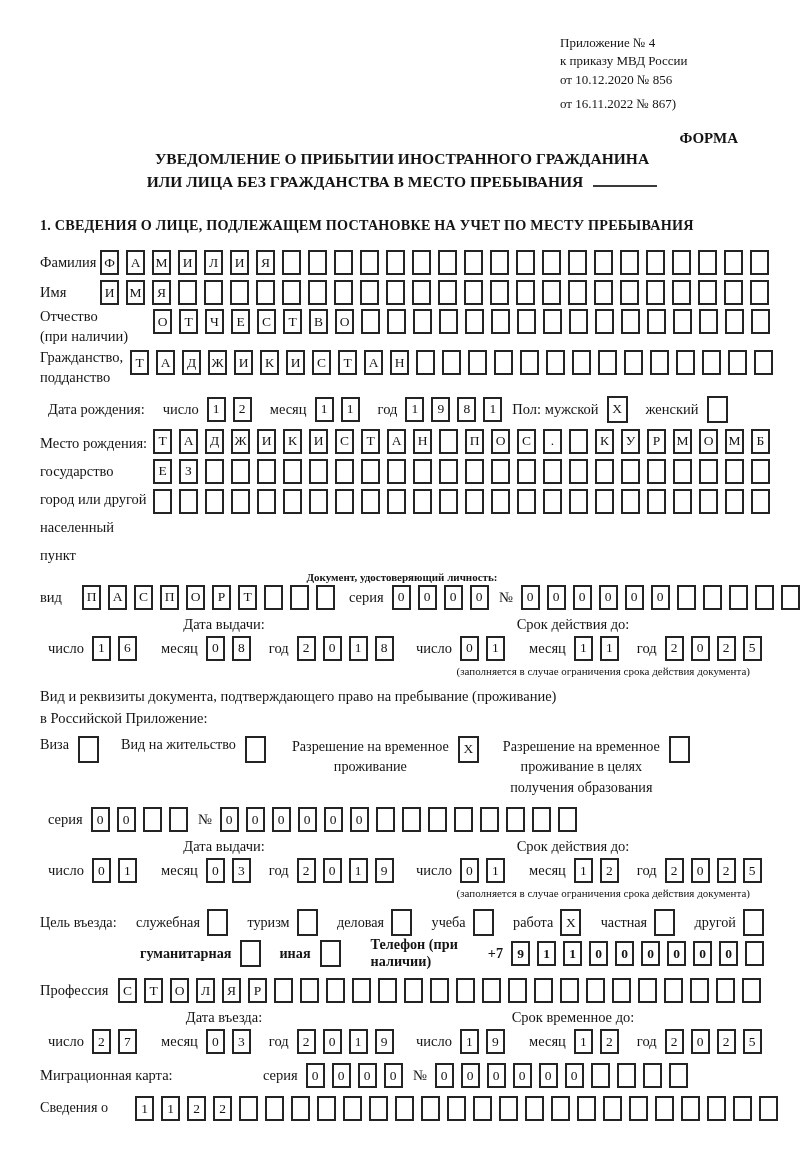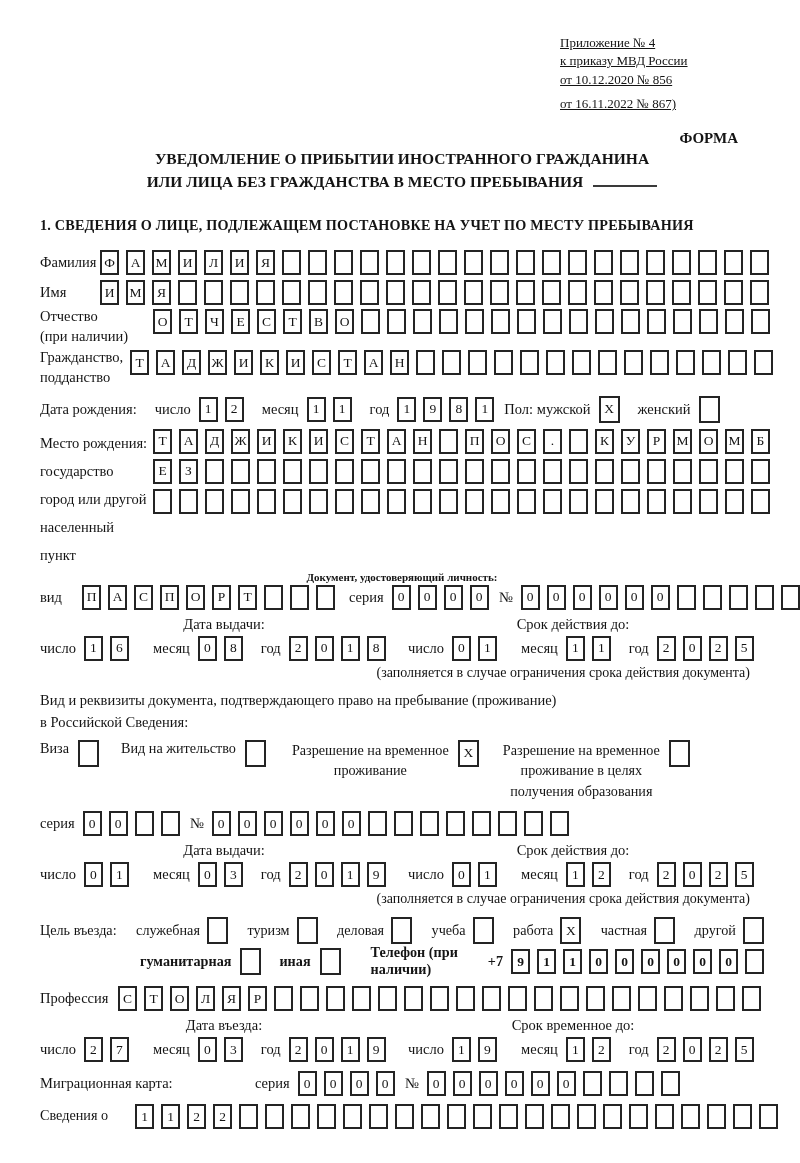--- a/index.html
+++ b/index.html
@@ -1,21 +1,21 @@
 <!DOCTYPE html>
 <html><head>
 <meta charset="utf-8">
 <style>
   html,body{margin:0;padding:0;background:#fff;}
   body{width:800px;height:1163px;overflow:hidden;color:#141414;
        font-family:"Liberation Serif","DejaVu Serif",serif;}
   .page{padding:34px 36px 0 40px;position:relative;}
 
   
-  .appendix{margin-left:520px;font-size:13px;line-height:1.42;text-decoration:underline;}
+  .appendix{margin-left:520px;font-size:13px;line-height:1.42;}
   .appendix .grp2{margin-top:6px;}
   .forma{text-align:right;font-weight:bold;font-size:15px;margin:16px 26px 0 0;}
 
   
   .title{text-align:center;font-weight:bold;font-size:15.5px;line-height:1.5;}
   .blank-line{display:inline-block;width:64px;border-bottom:2.5px solid #3a3a3a;height:13px;margin-left:10px;}
   .sec-heading{font-weight:bold;font-size:14.2px;margin-top:24px;letter-spacing:.2px;}
 
   
   .frow{display:flex;align-items:center;margin-top:5px;font-size:14.5px;}
@@ -25,38 +25,38 @@
   .cells{display:flex;gap:7px;flex-wrap:nowrap;}
   .cell{box-sizing:border-box;flex:0 0 19px;width:19px;height:25px;border:2px solid #242424;
         background:#fff;display:flex;align-items:center;justify-content:center;
         font-size:13.5px;line-height:1;}
   .cb{flex-basis:21px;width:21px;height:27px;}
 
   .w60{width:60px;} .w113{width:113px;} .w90{width:90px;} .w78{width:78px;}
   .mt2{margin-top:2px;}
 
   
-  .inlbl{margin:0 8px 0 0;}
+  .inlbl{margin:0 8px 0 8px;}
   .gap24{margin-left:24px;} .gap18{margin-left:18px;} .gap10{margin-left:10px;} .gap30{margin-left:30px;}
 
   
   .mp{display:flex;margin-top:6px;align-items:flex-start;}
   .mp-labels{flex:0 0 113px;width:113px;font-size:14.5px;line-height:28px;}
   .mp-rows .cells{margin-bottom:5px;}
 
   .center-bold{text-align:center;font-weight:bold;font-size:11px;margin-top:2px;}
 
   
   .dhr{display:flex;font-size:14.5px;margin-top:6px;}
   .dhr .lft{width:368px;text-align:center;}
   .dhr .rgt{width:330px;text-align:center;}
   .drow{display:flex;align-items:center;margin-top:3px;font-size:14.5px;}
   .dgrp{display:flex;align-items:center;}
   .dgrp.lft{width:368px;flex:0 0 368px;}
-  .note{font-size:14px;text-align:right;margin:4px 14px 0 0;}
+  .note{font-size:11px;text-align:right;margin:4px 14px 0 0;}
 
   .plain{font-size:14.5px;margin-top:8px;line-height:1.55;}
 
   
   .permits{display:flex;align-items:flex-start;margin-top:6px;font-size:14.2px;}
   .pitem{display:flex;align-items:flex-start;}
   .pitem .plines{display:flex;flex-direction:column;text-align:center;line-height:1.45;}
   .pitem .cell{margin-left:9px;}
 
   
@@ -417,21 +417,21 @@
           <span class="cell">0</span>
           <span class="cell">2</span>
           <span class="cell">5</span>
         </span>
     </span>
   </div>
   <div class="note">(заполняется в случае ограничения срока действия документа)</div>
 
   <div class="plain">
     <div>Вид и реквизиты документа, подтверждающего право на пребывание (проживание)</div>
-    <div>в Российской Сведения:</div>
+    <div>в Российской Приложение:</div>
   </div>
 
   <div class="permits">
     <div class="pitem">
       <span>Виза</span>
       <span class="cell cb"></span>
     </div>
     <div class="pitem" style="margin-left:22px;font-family:Liberation Serif, serif;">
       <span>Вид на жительство</span>
       <span class="cell cb"></span>

